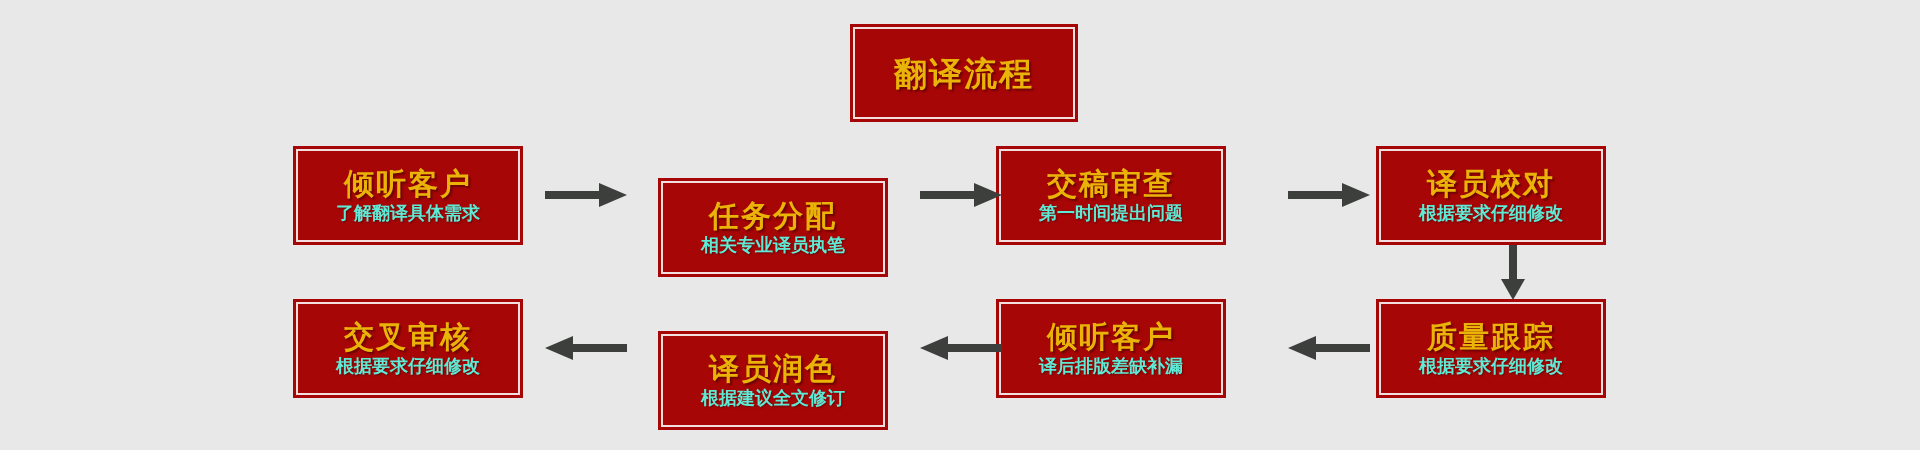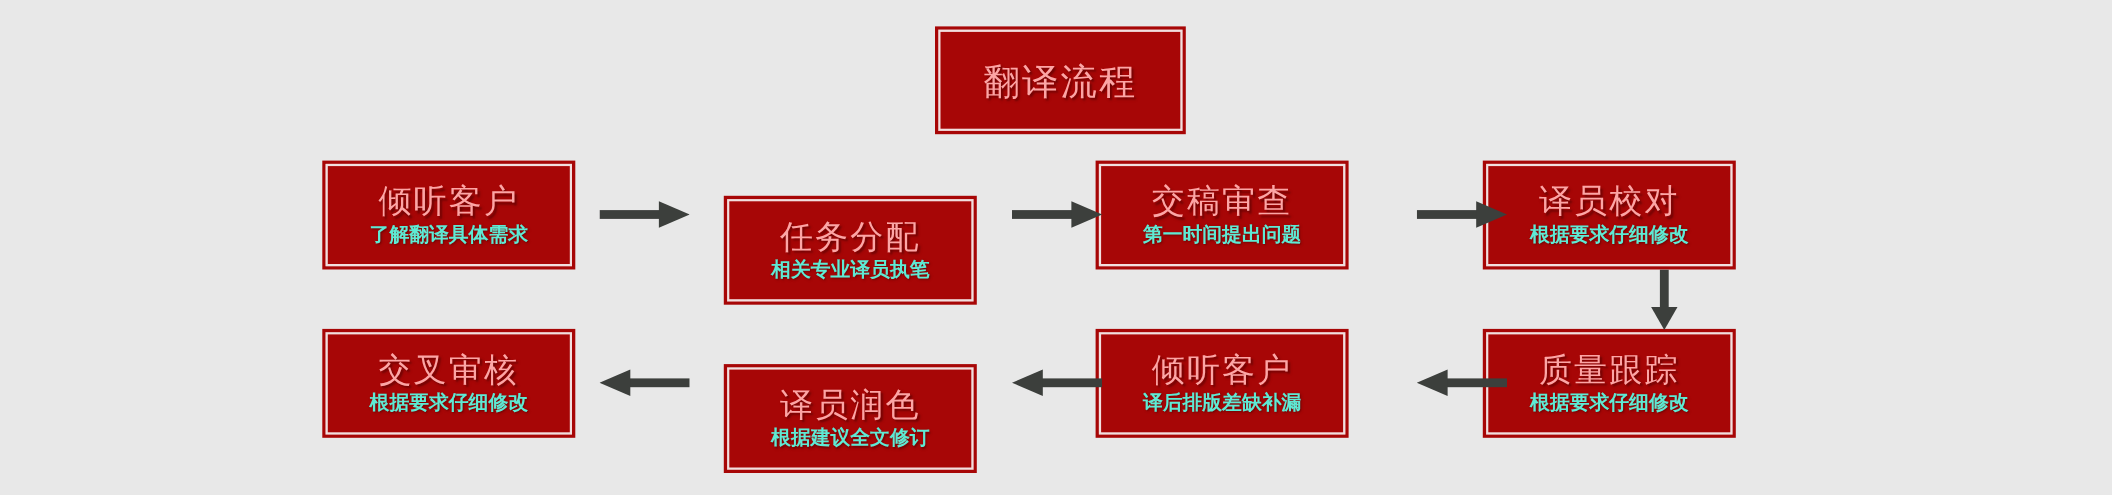--- a/index.html
+++ b/index.html
@@ -39,22 +39,22 @@
     height: 100%;
     border: 2px solid #f2dede;
     background: #a70606;
     display: flex;
     flex-direction: column;
     align-items: center;
     justify-content: center;
     line-height: 1;
   }
   .node-title {
-    color: #fca5a5;
-    font-weight: normal;
+    color: #eab308;
+    font-weight: bold;
     letter-spacing: 2px;
     text-shadow: 2px 2px 2px rgba(60,0,0,0.55);
     white-space: nowrap;
   }
   .node-sub {
     color: #5eead4;
     font-weight: bold;
     letter-spacing: 0px;
     text-shadow: 1px 1px 2px rgba(60,0,0,0.55);
     white-space: nowrap;
@@ -83,21 +83,21 @@
   .step .node-sub {
     font-size: 18px;
   }
 
   .row1 { top: 146px; }
   .row2 { top: 299px; justify-content: center; }
 
   .col1 { left: 293px; }
   .col2 { left: 658px; margin-top: 32px; }
   .col3 { left: 996px; }
-  .col4 { left: 1348px; }
+  .col4 { left: 1376px; }
 
   
   .arrow-h {
     position: absolute;
     height: 26px;
     display: block;
   }
   .arrow-v {
     position: absolute;
     width: 26px;

